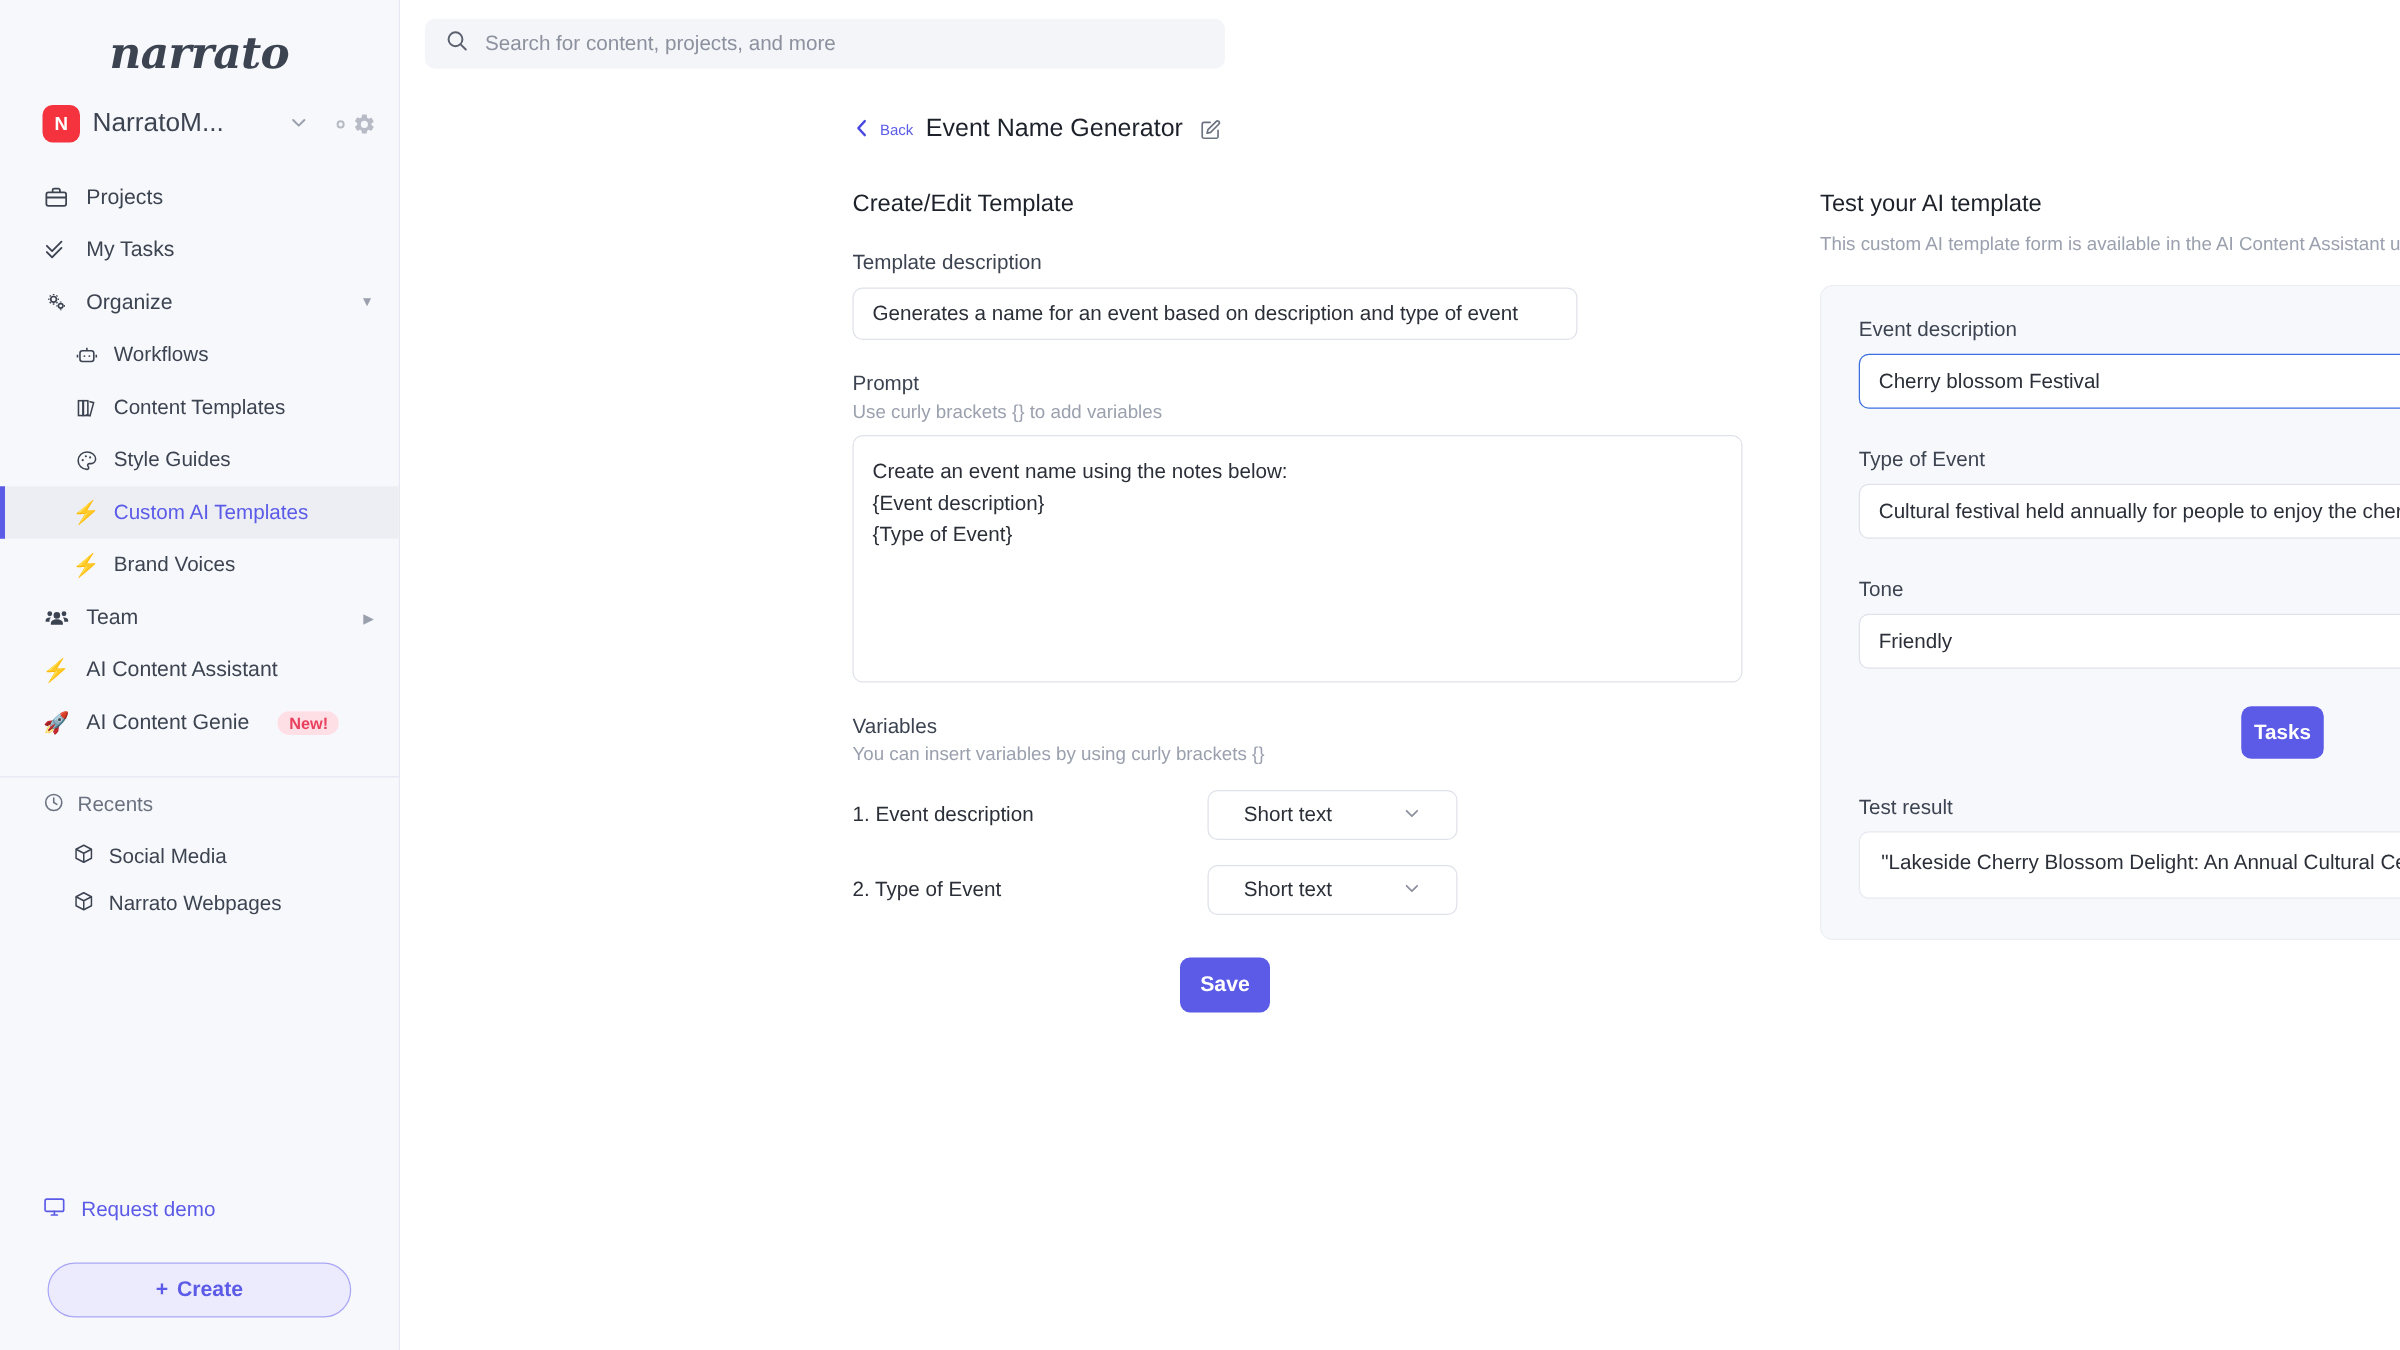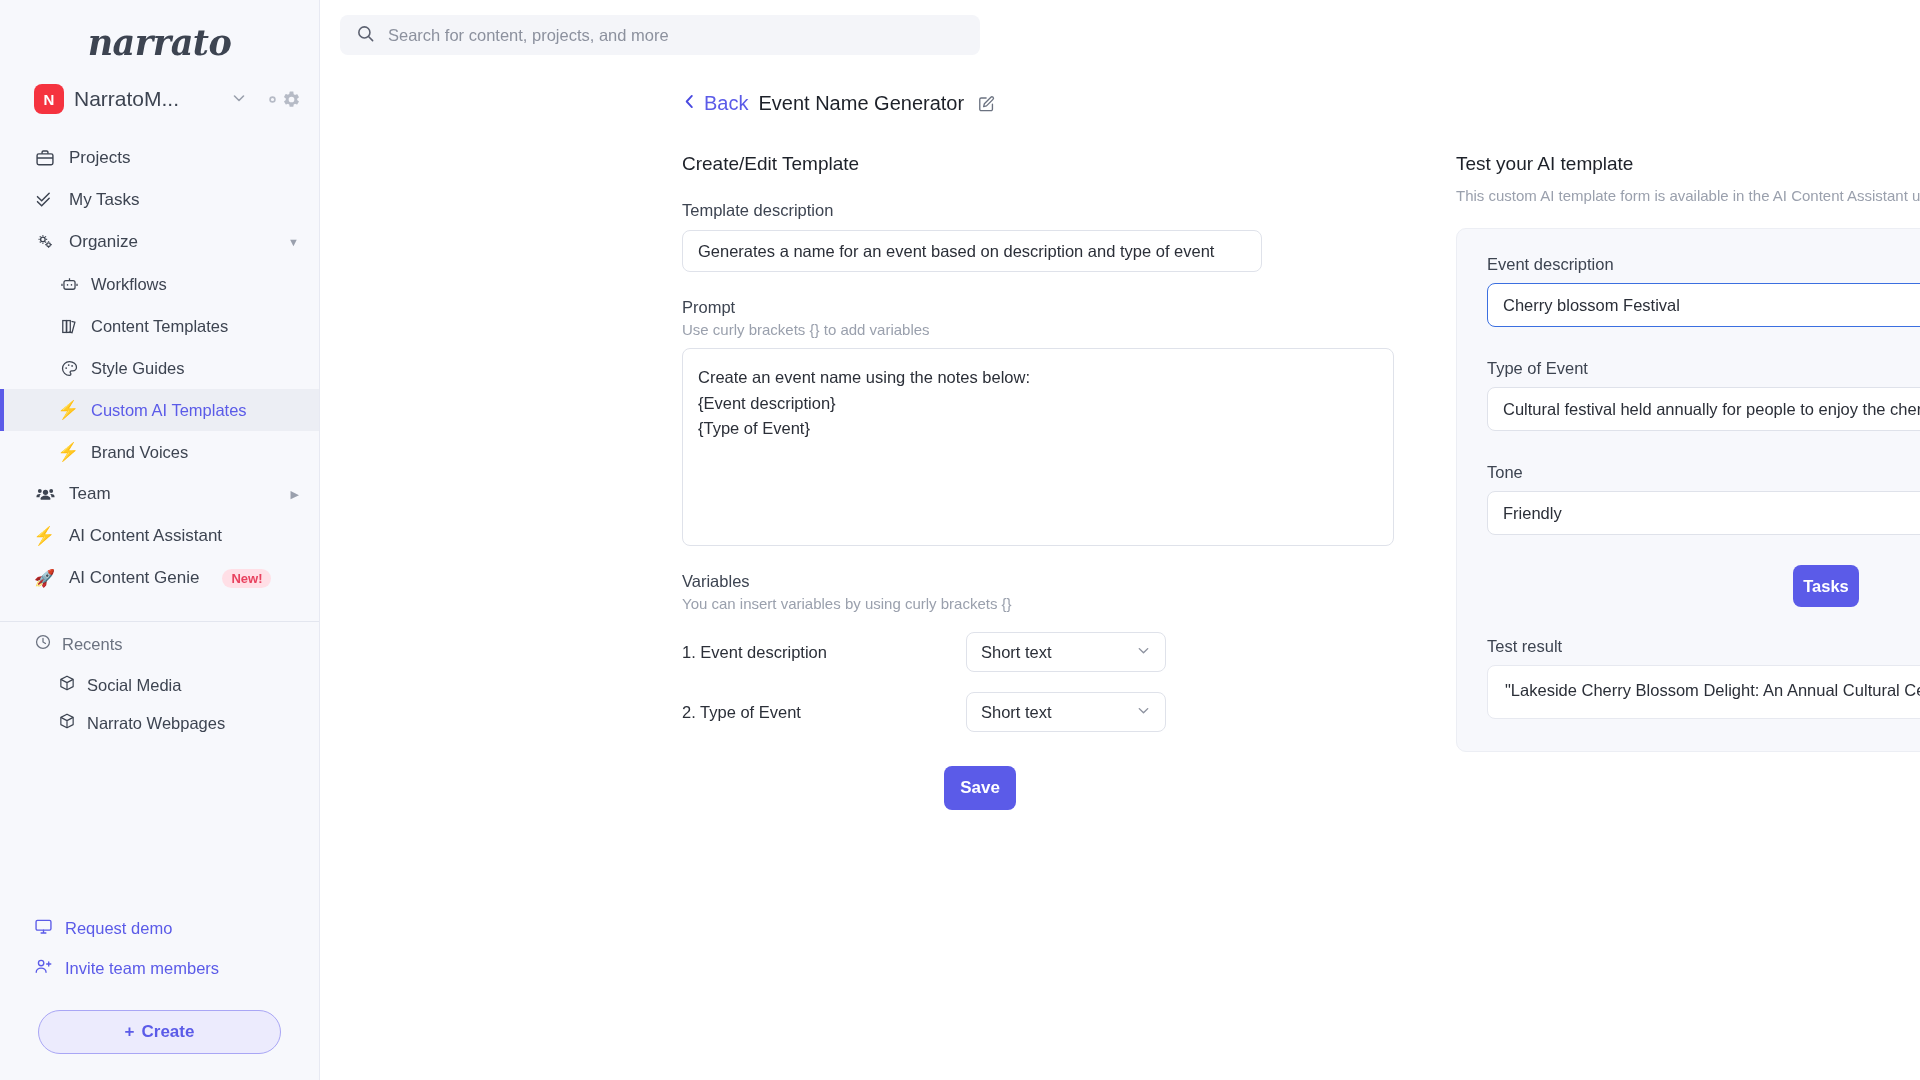--- a/index.html
+++ b/index.html
@@ -121,21 +121,21 @@
     gap: 13px; padding: 0 16px;
   }
   .search-ph { color: #8c919e; font-size: 16.5px; }
 
   .page-head {
     display: flex; align-items: center; gap: 10px;
     padding: 22px 0 0 362px;
   }
   .back-link {
     display: flex; align-items: center; gap: 7px;
-    color: #5b5be8; font-size: 20px; cursor: pointer;
+    color: #5b5be8; font-size: 12px; cursor: pointer;
   }
   .page-title { font-size: 20px; color: #1d2129; }
   .edit-ico { color: #6b7280; display: flex; cursor: pointer; margin-left: 3px; }
 
   .content { display: flex; padding: 38px 0 0 362px; gap: 62px; }
 
   .sect-title { font-size: 19px; color: #1d2129; font-weight: 400; }
   .field-label { font-size: 16.5px; color: #3d4451; margin-top: 26px; }
   .hint { font-size: 15px; color: #9aa0ad; margin-top: 4px; }
 
@@ -155,21 +155,21 @@
     white-space: pre-line; overflow: hidden;
   }
   .var-row {
     display: flex; align-items: center; margin-top: 20px;
     width: 484px;
   }
   .var-name { font-size: 16.5px; color: #2b2f38; flex: 1; }
   .select-box {
     width: 200px; height: 40px;
     border: 1px solid #dfe2ea; border-radius: 8px;
-    display: flex; align-items: center; padding: 0 14px;
+    display: flex; align-items: center; padding: 0 28px;
     font-size: 16.5px; color: #2b2f38; background: #fff; cursor: pointer;
   }
   .select-box .cv { margin-left: auto; color: #8c919e; font-size: 12px; }
   .save-btn {
     margin: 34px 0 0 262px;
     width: 72px; height: 44px; border-radius: 8px;
     background: #5b5be8; color: #fff; font-size: 17px; font-weight: 600;
     display: flex; align-items: center; justify-content: center; cursor: pointer;
   }
 
@@ -379,30 +379,20 @@
 
   <div class="bottom-links">
     <div class="link-item">
       <span>
         <svg width="19" height="19" viewBox="0 0 24 24" fill="none" stroke="#5b5be8" stroke-width="1.7">
             <rect x="2.6" y="4.2" width="18.8" height="12.4" rx="1.8"></rect>
             <path d="M9 20.2h6M12 16.6v3.6" stroke-linecap="round"></path>
           </svg>
       </span>
       <span>Request demo</span>
-    </div>
-    <div class="link-item">
-      <span>
-        <svg width="19" height="19" viewBox="0 0 24 24" fill="none" stroke="#5b5be8" stroke-width="1.7">
-            <circle cx="9" cy="7.6" r="3.4"></circle>
-            <path d="M2.8 19.4c0-3.2 2.8-5.3 6.2-5.3s6.2 2.1 6.2 5.3" stroke-linecap="round"></path>
-            <path d="M18.6 6.2v5.2M16 8.8h5.2" stroke-linecap="round"></path>
-          </svg>
-      </span>
-      <span>Invite team members</span>
     </div>
     <div class="create-btn">
       <span>+</span>
       <span>Create</span>
     </div>
   </div>
 
 </div>
 
 <div id="main">

